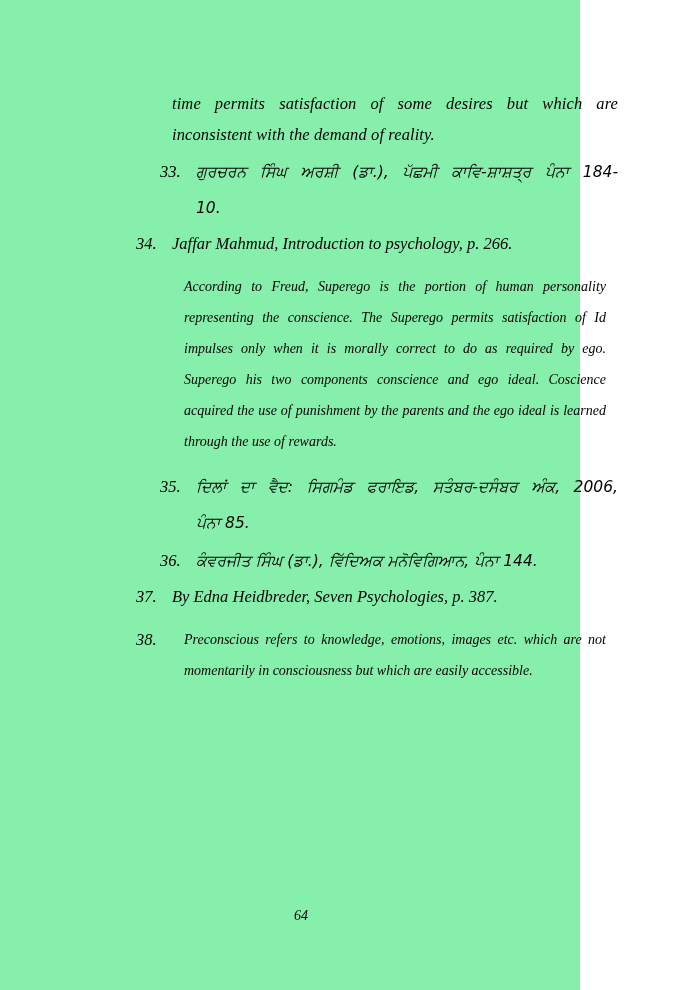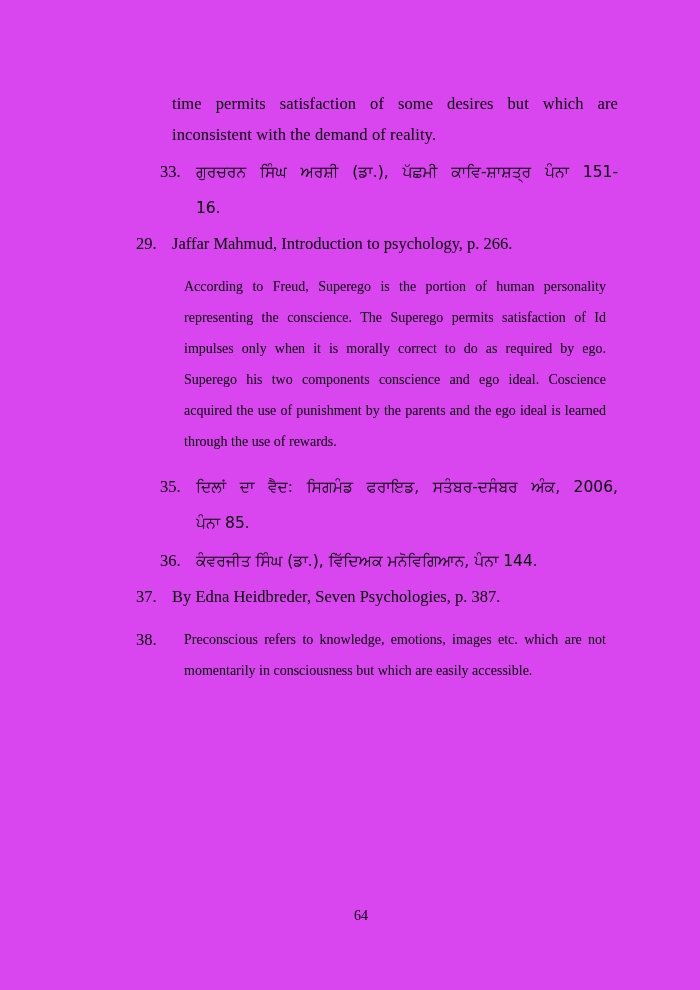--- a/index.html
+++ b/index.html
@@ -9,23 +9,24 @@
   }
   body {
     width: 700px;
     height: 990px;
     font-family: "Liberation Serif", "DejaVu Serif", serif;
     color: #000000;
     overflow: hidden;
   }
   .page {
     position: relative;
-    width: 700px;
+    width: 580px;
     height: 990px;
-    background: #d946ef;
+    background: #86efac;
+    font-style: italic;
   }
   .content {
     position: absolute;
     left: 136px;
     top: 88px;
     width: 482px;
   }
 
   
   .cont-para {
@@ -109,27 +110,27 @@
 <body>
 
 <div class="page">
   <div class="content">
 
     <p class="cont-para">time permits satisfaction of some desires but which are inconsistent with the demand of reality.</p>
 
     <div class="ref gur">
       <span class="num">33.</span>
       <div class="body">
-        <span class="line-block gurmukhi justify-all">ਗੁਰਚਰਨ ਸਿੰਘ ਅਰਸ਼ੀ (ਡਾ.), ਪੱਛਮੀ ਕਾਵਿ-ਸ਼ਾਸ਼ਤ੍ਰ ਪੰਨਾ 151-</span>
-        <span class="line-block gurmukhi">16.</span>
+        <span class="line-block gurmukhi justify-all">ਗੁਰਚਰਨ ਸਿੰਘ ਅਰਸ਼ੀ (ਡਾ.), ਪੱਛਮੀ ਕਾਵਿ-ਸ਼ਾਸ਼ਤ੍ਰ ਪੰਨਾ 184-</span>
+        <span class="line-block gurmukhi">10.</span>
       </div>
     </div>
 
     <div class="ref">
-      <span class="num">29.</span>
+      <span class="num">34.</span>
       <div class="body">
         <span class="line-block">Jaffar Mahmud, Introduction to psychology, p. 266.</span>
         <p class="subnote">According to Freud, Superego is the portion of human personality representing the conscience. The Superego permits satisfaction of Id impulses only when it is morally correct to do as required by ego. Superego his two components conscience and ego ideal. Coscience acquired the use of punishment by the parents and the ego ideal is learned through the use of rewards.</p>
       </div>
     </div>
 
     <div class="ref gur">
       <span class="num">35.</span>
       <div class="body">
         <span class="line-block gurmukhi justify-all">ਦਿਲਾਂ ਦਾ ਵੈਦ: ਸਿਗਮੰਡ ਫਰਾਇਡ, ਸਤੰਬਰ-ਦਸੰਬਰ ਅੰਕ, 2006,</span>

